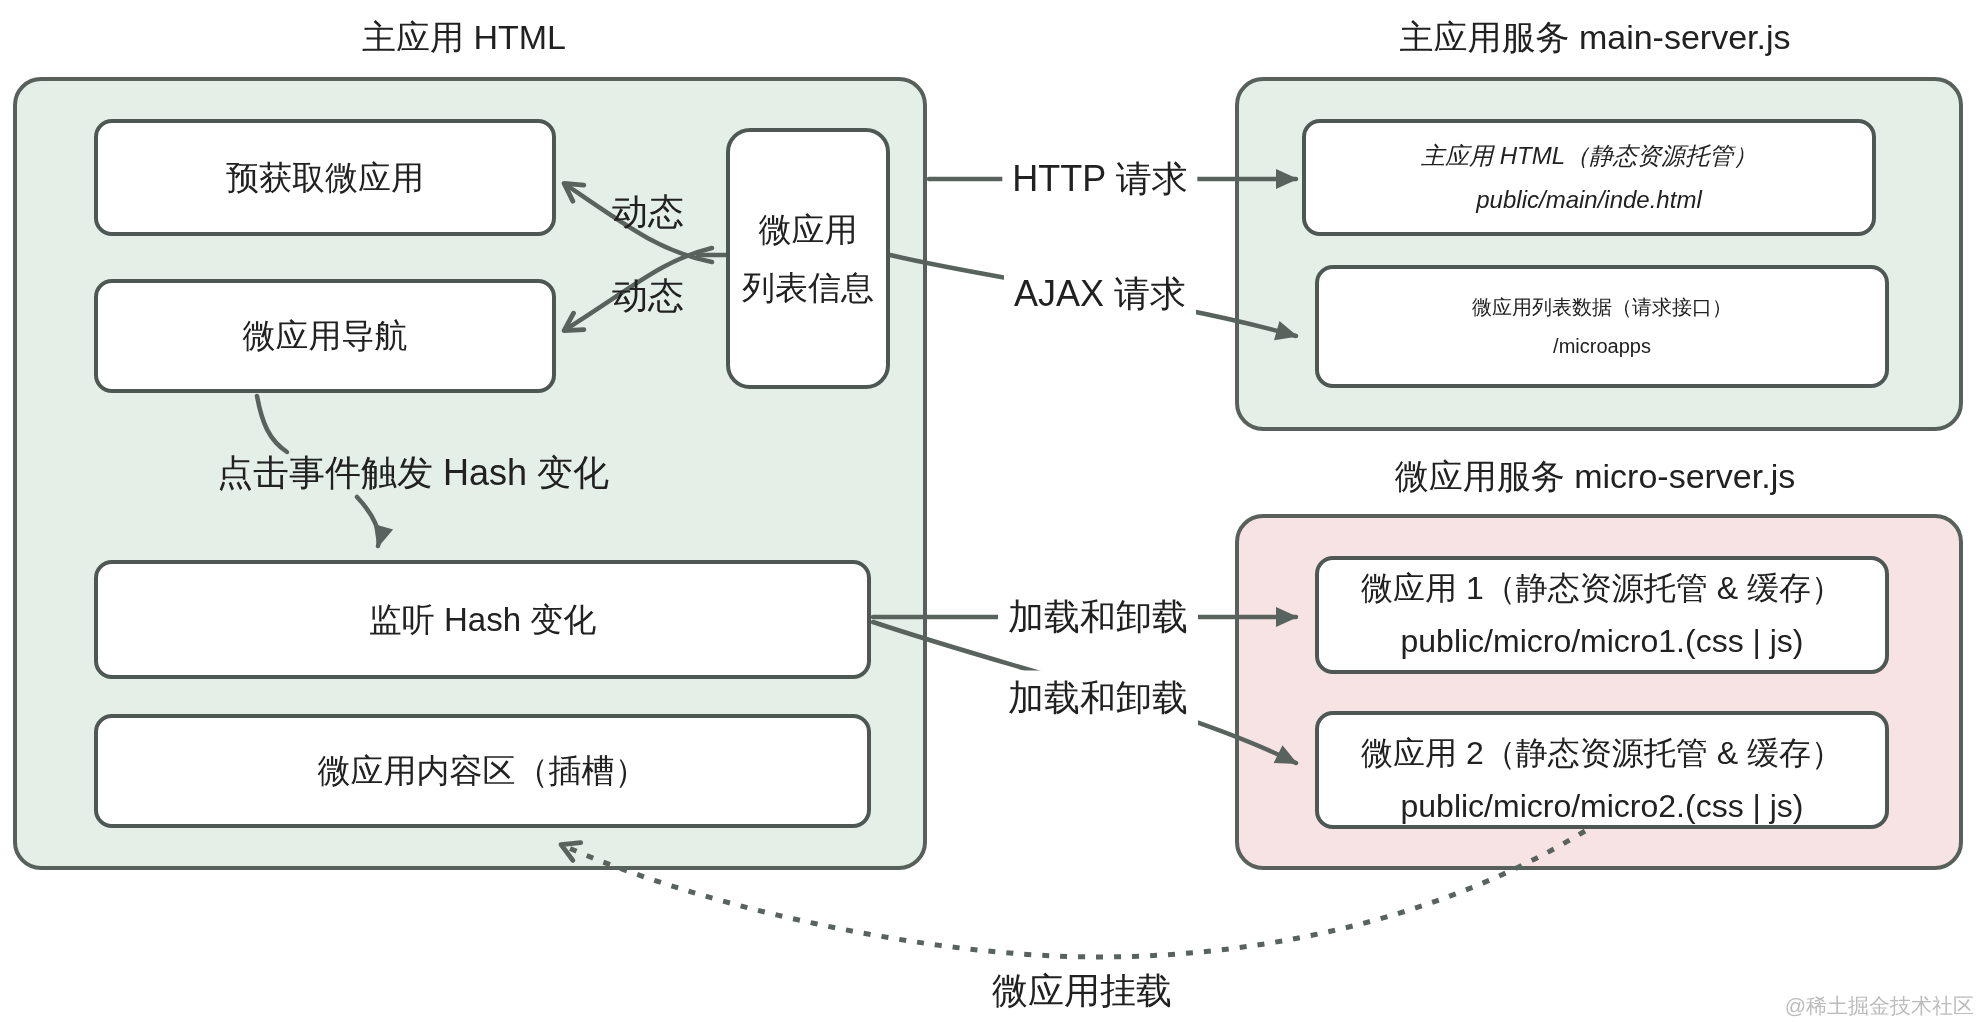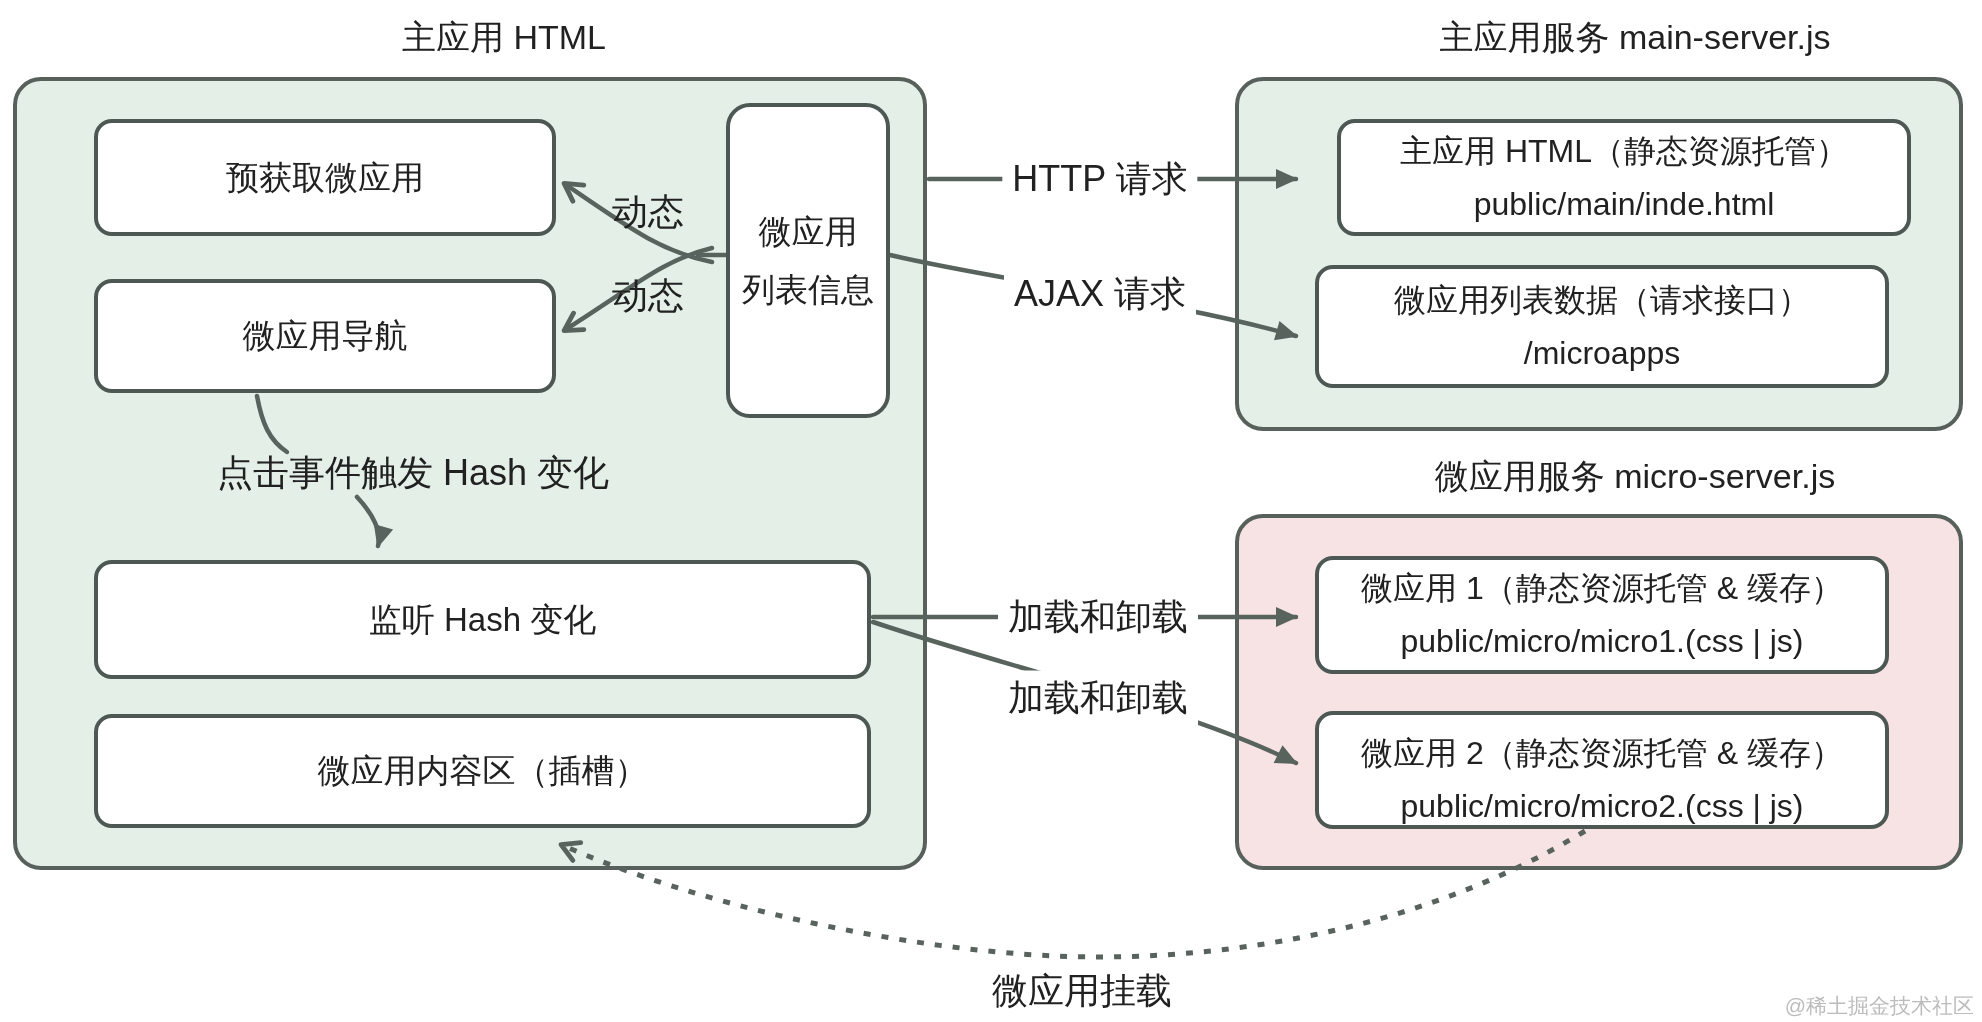--- a/index.html
+++ b/index.html
@@ -28,21 +28,21 @@
   .container.pink{background:var(--pink-fill);}
   .wbox{
     position:absolute;box-sizing:border-box;background:#fff;
     border:4px solid var(--box-border);border-radius:18px;
     display:flex;flex-direction:column;align-items:center;justify-content:center;
     gap:16px;font-size:33px;font-weight:500;line-height:1.15;
     text-align:center;white-space:nowrap;
   }
   .title{
     position:absolute;transform:translate(-50%,-50%);
-    font-size:34px;font-weight:500;white-space:nowrap;margin-left:40px;
+    font-size:34px;font-weight:500;white-space:nowrap;
   }
   .lbl{
     position:absolute;transform:translate(-50%,-50%);
     font-size:36px;font-weight:500;white-space:nowrap;z-index:3;
   }
   .lbl.tag{background:var(--page-bg);padding:3px 10px;}
   .watermark{
     position:absolute;right:8px;top:992px;font-size:21px;
     color:var(--watermark);font-weight:400;z-index:3;
   }
@@ -85,36 +85,36 @@
     <path class="conn" marker-end="url(#mTri)" d="M 873 622 C 1010 668 1185 708 1296 763"></path>
     <path class="conn dashed" marker-end="url(#mChev)" d="M 1585 831 C 1420 932 1215 963 1055 956 C 900 949 700 906 562 845"></path>
   </svg>
 
   <div class="wbox" style="left:94px;top:119px;width:462px;height:117px;z-index:3;">
     <span>预获取微应用</span>
   </div>
   <div class="wbox" style="left:94px;top:279px;width:462px;height:114px;z-index:3;">
     <span>微应用导航</span>
   </div>
-  <div class="wbox" style="left:726px;top:103px;width:164px;height:315px;border-radius:24px;gap:20px;z-index:3;">
+  <div class="wbox" style="left:726px;top:128px;width:164px;height:261px;border-radius:24px;gap:20px;z-index:3;">
     <span>微应用</span>
     <span>列表信息</span>
   </div>
   <div class="wbox" style="left:94px;top:560px;width:777px;height:119px;z-index:3;">
     <span>监听 Hash 变化</span>
   </div>
   <div class="wbox" style="left:94px;top:714px;width:777px;height:114px;z-index:3;">
     <span>微应用内容区（插槽）</span>
   </div>
 
-  <div class="wbox" style="left:1337px;top:119px;width:574px;height:117px;font-size:32px;z-index:3;">
+  <div class="wbox" style="left:1302px;top:119px;width:574px;height:117px;font-size:24px;z-index:3;font-style:italic;">
     <span>主应用 HTML（静态资源托管）</span>
     <span>public/main/inde.html</span>
   </div>
-  <div class="wbox" style="left:1315px;top:265px;width:574px;height:123px;font-size:32px;z-index:3;">
+  <div class="wbox" style="left:1315px;top:265px;width:574px;height:123px;font-size:20px;z-index:3;">
     <span>微应用列表数据（请求接口）</span>
     <span>/microapps</span>
   </div>
 
   <div class="wbox" style="left:1315px;top:556px;width:574px;height:118px;font-size:32px;z-index:3;">
     <span>微应用 1（静态资源托管 &amp; 缓存）</span>
     <span>public/micro/micro1.(css | js)</span>
   </div>
   <div class="wbox" style="left:1315px;top:711px;width:574px;height:118px;font-size:32px;z-index:3;justify-content:flex-end;">
     <span>微应用 2（静态资源托管 &amp; 缓存）</span>

